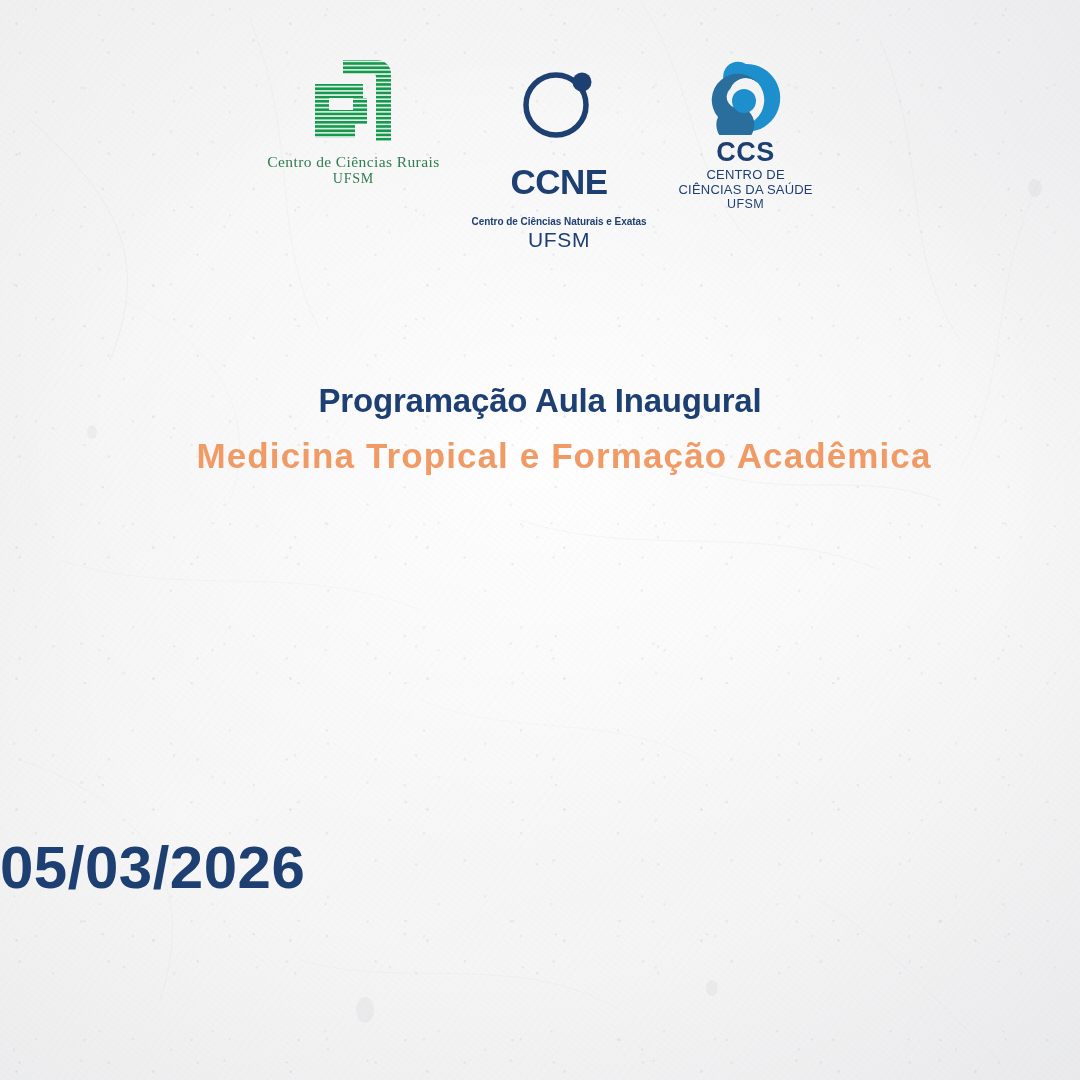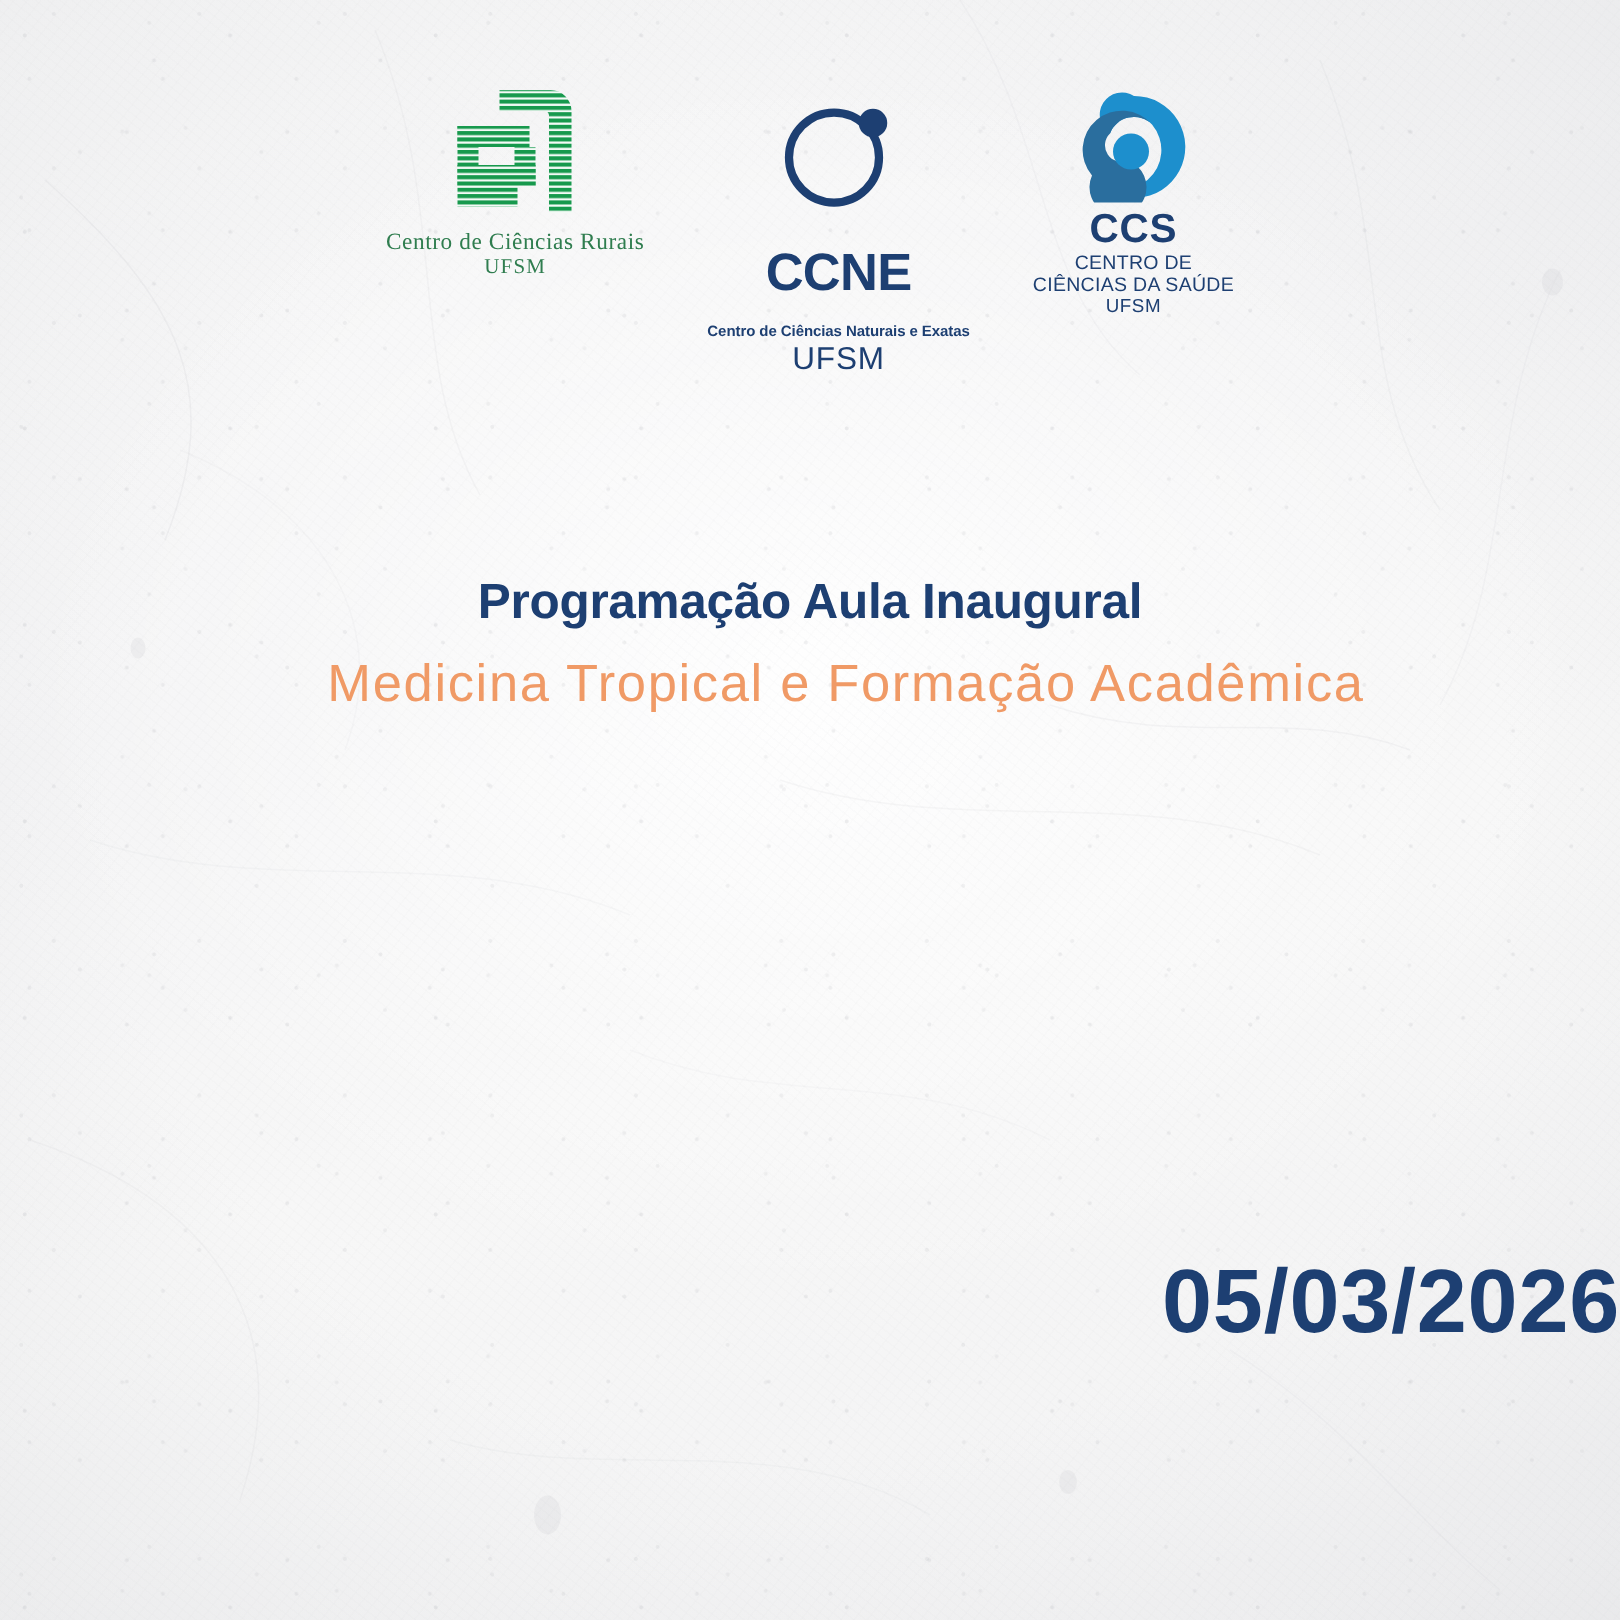--- a/index.html
+++ b/index.html
@@ -64,21 +64,21 @@
 
   
   .logo-row {
     position: absolute;
     top: 58px;
     left: 0;
     width: 100%;
     display: flex;
     justify-content: center;
     align-items: flex-start;
-    gap: 42px;
+    gap: 32px;
   }
   .logo {
     display: flex;
     flex-direction: column;
     align-items: center;
   }
 
   
   .logo-ccr .mark { height: 86px; display:flex; align-items:flex-end; }
   .ccr-caption {
@@ -176,34 +176,34 @@
     font-size: 74px;
     font-weight: 700;
     color: #ef8b4f;
     line-height: 0.96;
     letter-spacing: 0px;
   }
   .title .tl { display: block; }
   .subtitle {
     margin-top: 18px;
     font-size: 35px;
-    font-weight: 400;
+    font-weight: 700;
     color: #f09a66;
     letter-spacing: 1.1px;
     line-height: 1.1;
     padding-left: 48px;
   }
 
   
   .date {
     position: absolute;
     top: 838px;
     left: 0;
     width: 100%;
-    text-align: right;
+    text-align: left;
     font-size: 60px;
     font-weight: 700;
     color: #1d3f72;
     letter-spacing: 0.5px;
     line-height: 1;
   }
 </style>
 </head>
 <body>
 

